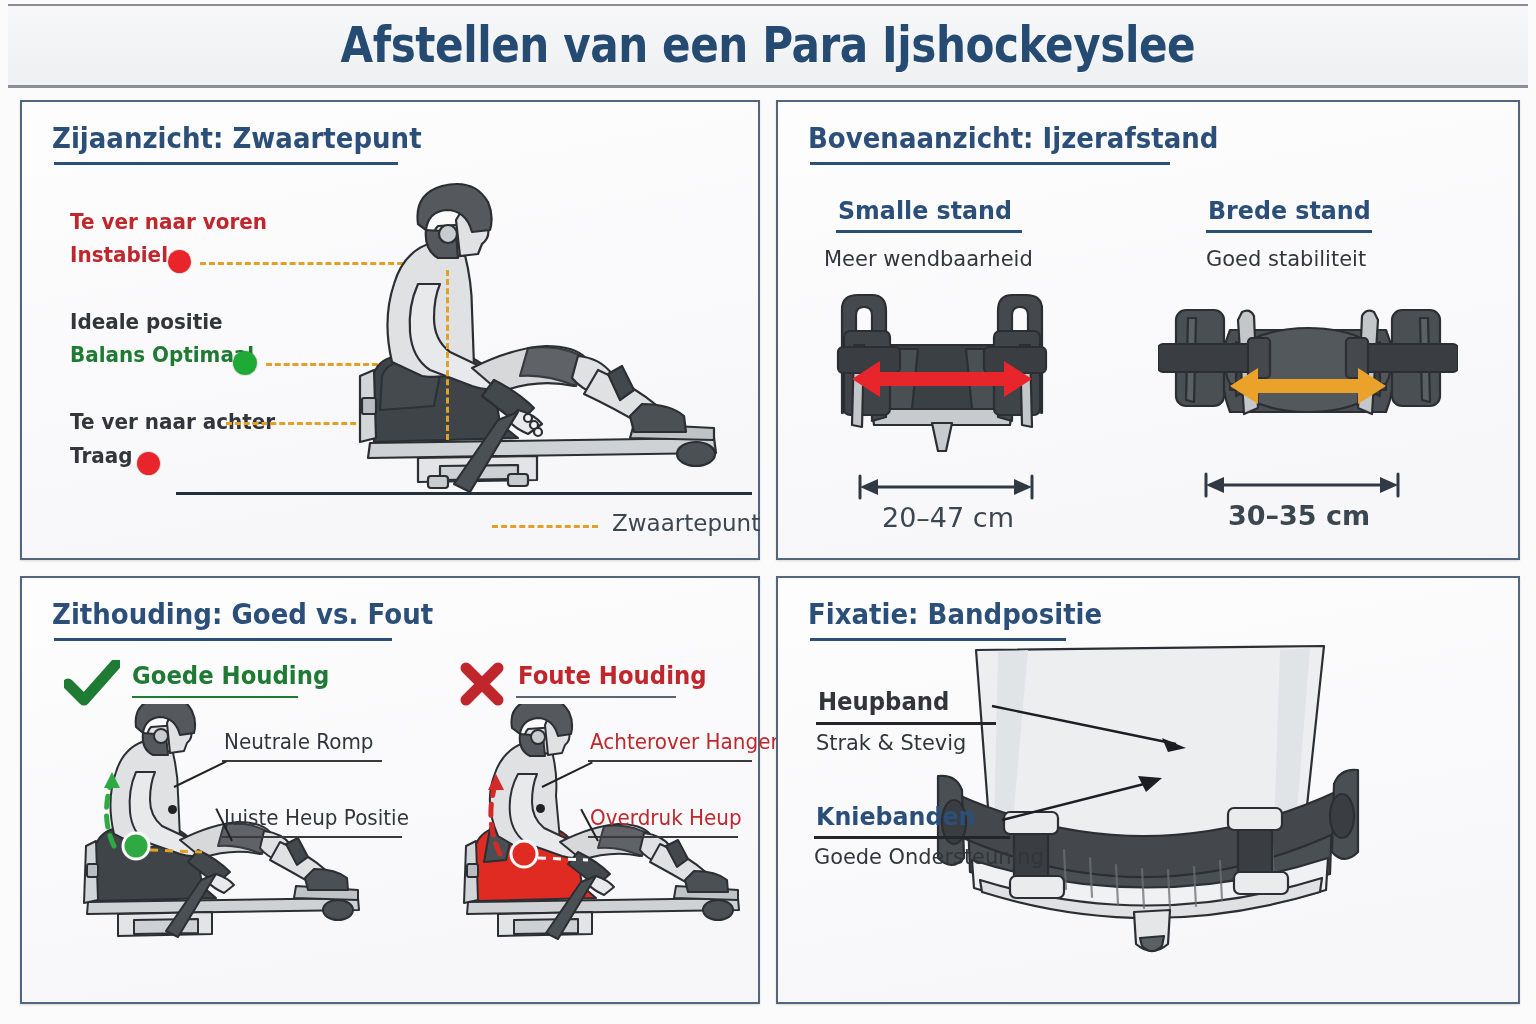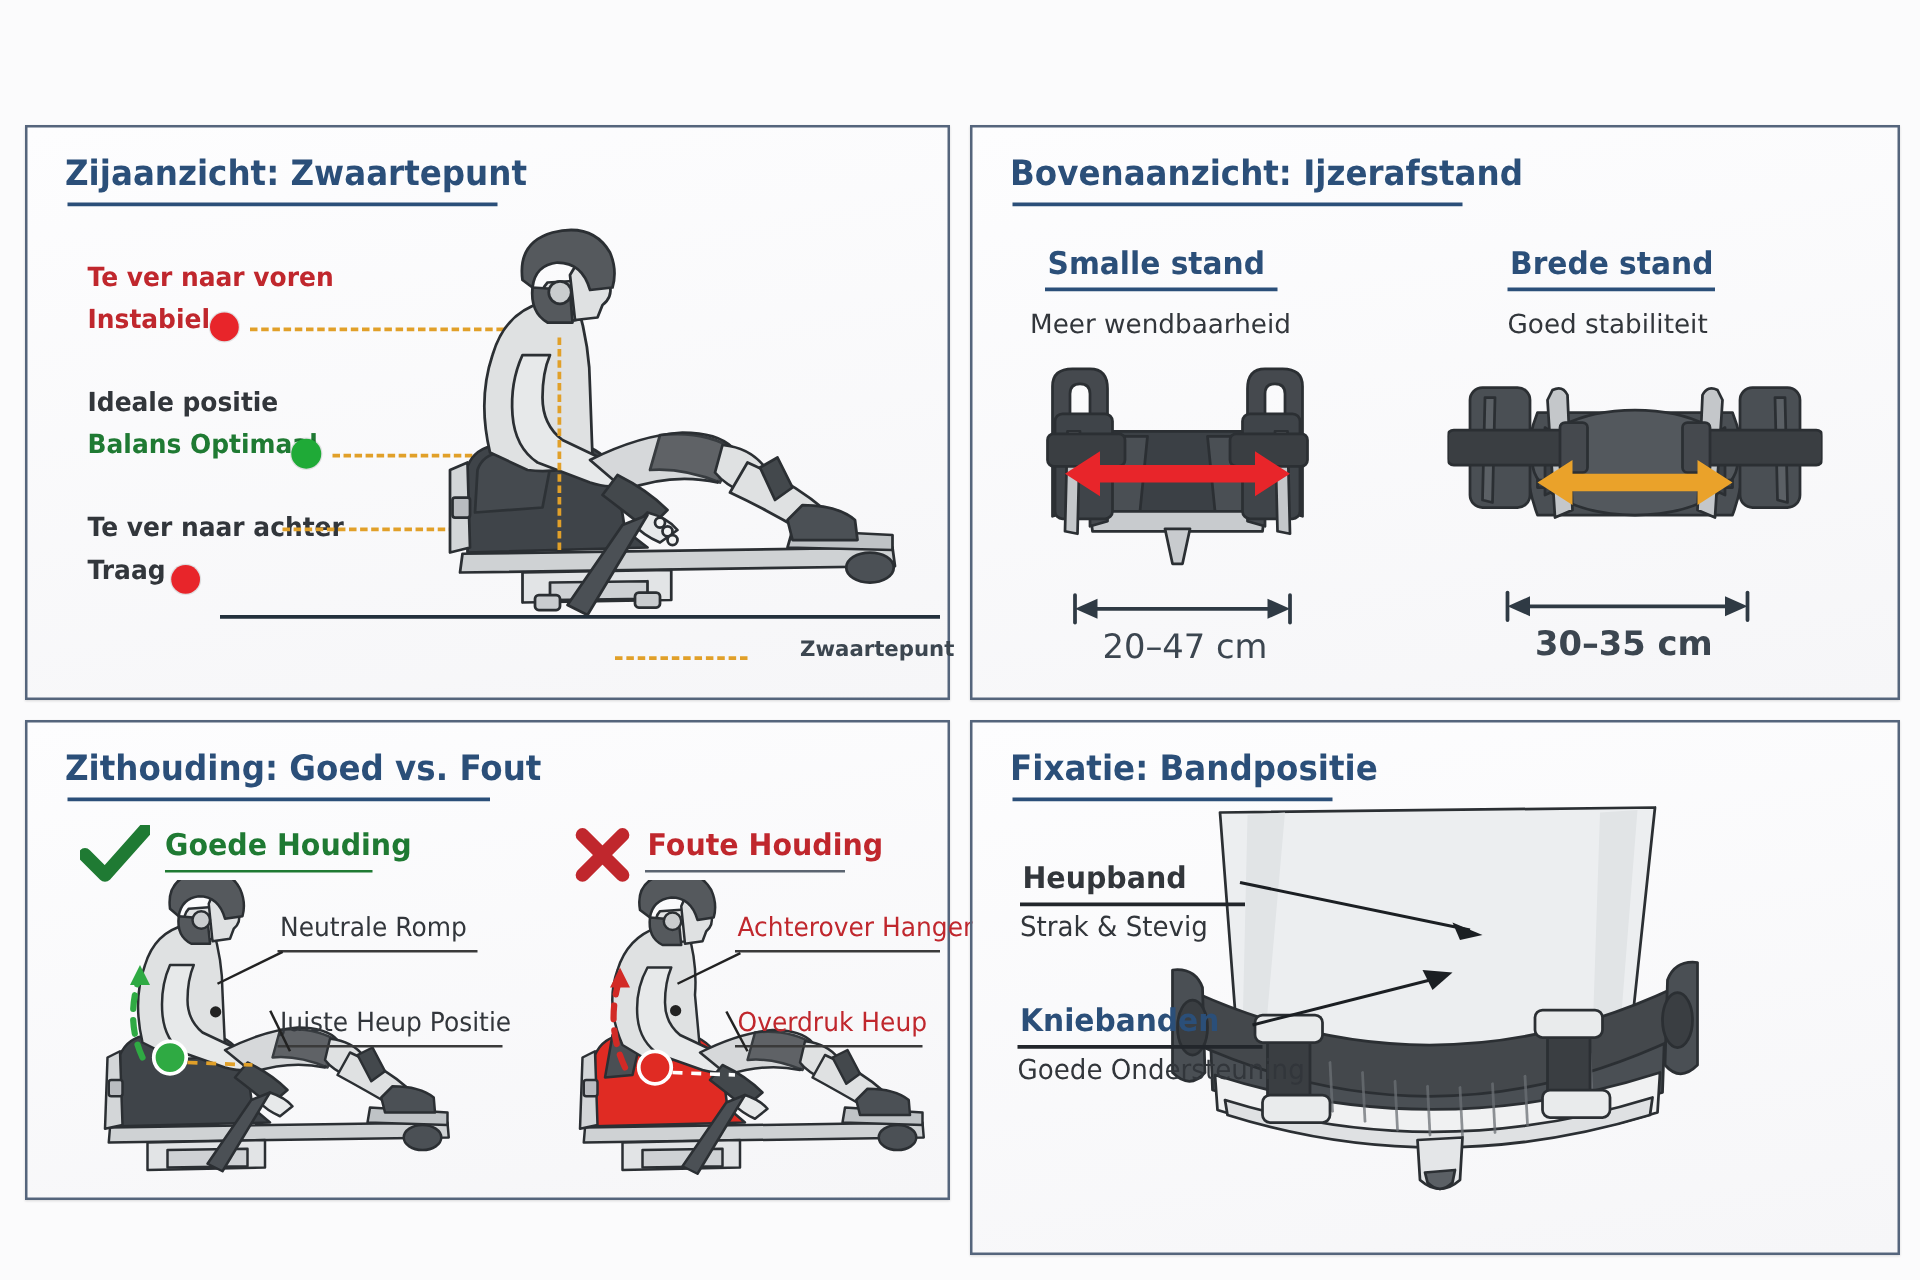--- a/index.html
+++ b/index.html
@@ -39,21 +39,21 @@
   
   .panel{
     position:absolute;
     background:linear-gradient(170deg,#fdfdfe 0%,#f6f6f8 100%);
     border:2px solid #55657c;
     box-sizing:border-box;
     box-shadow:0 1px 2px rgba(0,0,0,0.14);
   }
   #panel-tl{left:20px;  top:100px; width:740px; height:460px;}
   #panel-tr{left:776px; top:100px; width:744px; height:460px;}
-  #panel-bl{left:20px;  top:576px; width:740px; height:384px;}
+  #panel-bl{left:20px;  top:576px; width:740px; height:428px;}
   #panel-br{left:776px; top:576px; width:744px; height:428px;}
 
   .panel-head{
     position:absolute;left:30px;top:20px;
     font-family:"DejaVu Sans", sans-serif;
     font-weight:bold;font-size:28px;color:#2b4f79;
     transform:scaleX(0.93);transform-origin:left center;
     white-space:nowrap;
   }
   .panel-head-rule{
@@ -97,20 +97,23 @@
   .cross{position:absolute;width:44px;height:44px;}
 
   svg{display:block;}
   .fig{position:absolute;}
 </style>
 </head>
 <body>
 
 <div class="poster">
 
+  <div class="titlebar">
+    <div class="title">Afstellen van een Para Ijshockeyslee</div>
+  </div>
 
   <div class="panel" id="panel-tl">
     <div class="panel-head">Zijaanzicht: Zwaartepunt</div>
     <div class="panel-head-rule" style="width:344px;"></div>
 
     <div class="lbl red" style="left:48px;top:108px;font-size:21px;font-weight:bold;transform:scaleX(.95);">Te ver naar voren</div>
     <div class="lbl red" style="left:48px;top:141px;font-size:21px;font-weight:bold;transform:scaleX(.95);">Instabiel</div>
     <div class="dot dot-red" style="left:146px;top:148px;width:23px;height:23px;"></div>
     <div class="dashline" style="left:178px;top:160px;width:230px;"></div>
 
@@ -181,21 +184,21 @@
 
         <path d="M176 240 L196 232 L148 312 L132 304 Z" fill="#4b5055"></path>
       </g>
     </svg>
 
     <div class="vdashline" style="left:424px;top:168px;height:170px;"></div>
 
     <div class="ground" style="left:154px;top:390px;width:576px;"></div>
 
     <div class="dashline" style="left:470px;top:423px;width:106px;"></div>
-    <div class="lbl slate" style="left:618px;top:408px;font-size:17px;font-weight:bold;">Zwaartepunt</div>
+    <div class="lbl slate" style="left:590px;top:408px;font-size:23px;">Zwaartepunt</div>
   </div>
 
   <div class="panel" id="panel-tr">
     <div class="panel-head">Bovenaanzicht: Ijzerafstand</div>
     <div class="panel-head-rule" style="width:360px;"></div>
 
     <div class="lbl navy" style="left:60px;top:94px;font-size:25px;font-weight:bold;transform:scaleX(.95);">Smalle stand</div>
     <div style="position:absolute;left:58px;top:128px;width:186px;height:3px;background:#2b4f79;"></div>
     <div class="lbl dark" style="left:46px;top:145px;font-size:21px;">Meer wendbaarheid</div>
 

